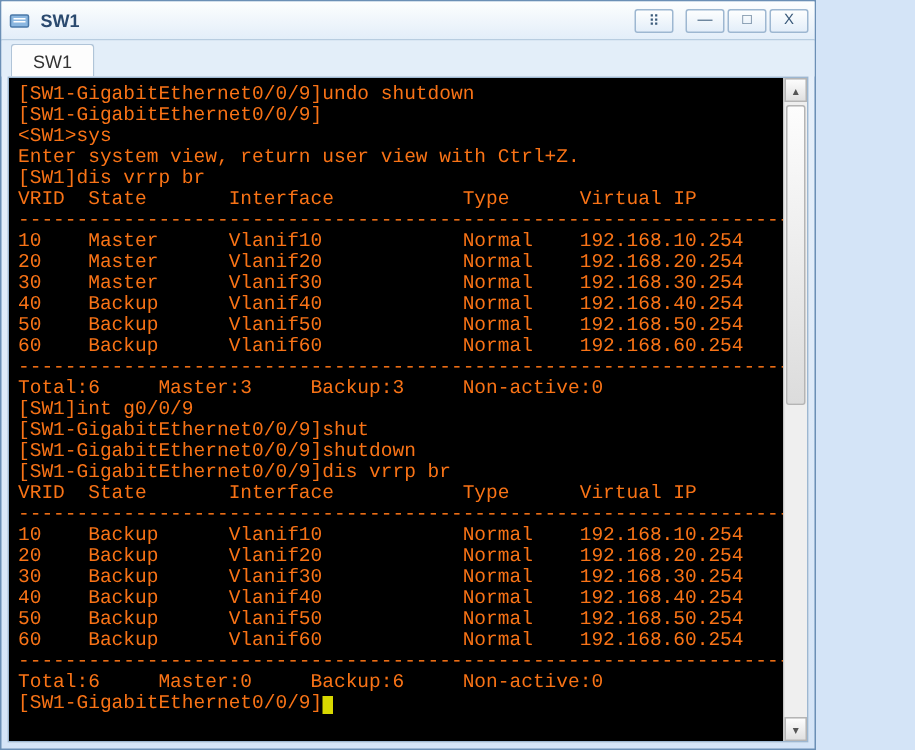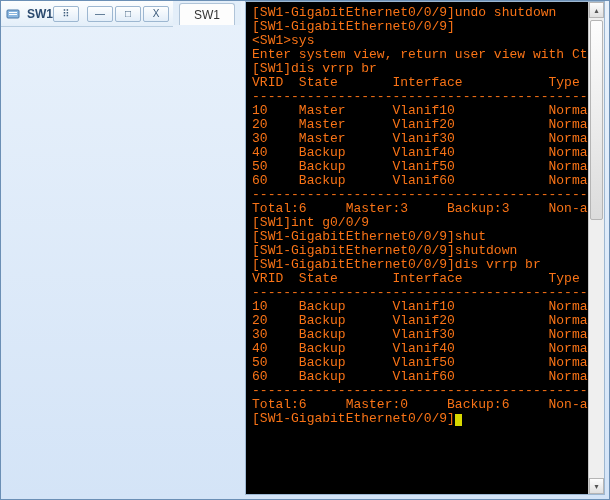--- a/index.html
+++ b/index.html
@@ -4,24 +4,24 @@
 <style>
   * { box-sizing: border-box; }
   html, body {
     margin: 0; padding: 0;
     width: 610px; height: 500px;
     font-family: Tahoma, Arial, sans-serif;
     background: #d4e4f7;
     overflow: hidden;
   }
   .window {
-    width: 610px; height: 500px;
+    width: 544px; height: 500px;
     background: linear-gradient(#e8f1fb, #d4e4f7);
     border: 1px solid #6b8fb5;
-    display: flex; flex-direction: row;
+    display: flex; flex-direction: column;
   }
   .titlebar {
     height: 26px;
     display: flex; align-items: center;
     padding: 0 4px;
     background: linear-gradient(#fdfefe, #e3eef9);
     border-bottom: 1px solid #b8cde0;
   }
   .titlebar .app-icon {
     width: 16px; height: 16px;

